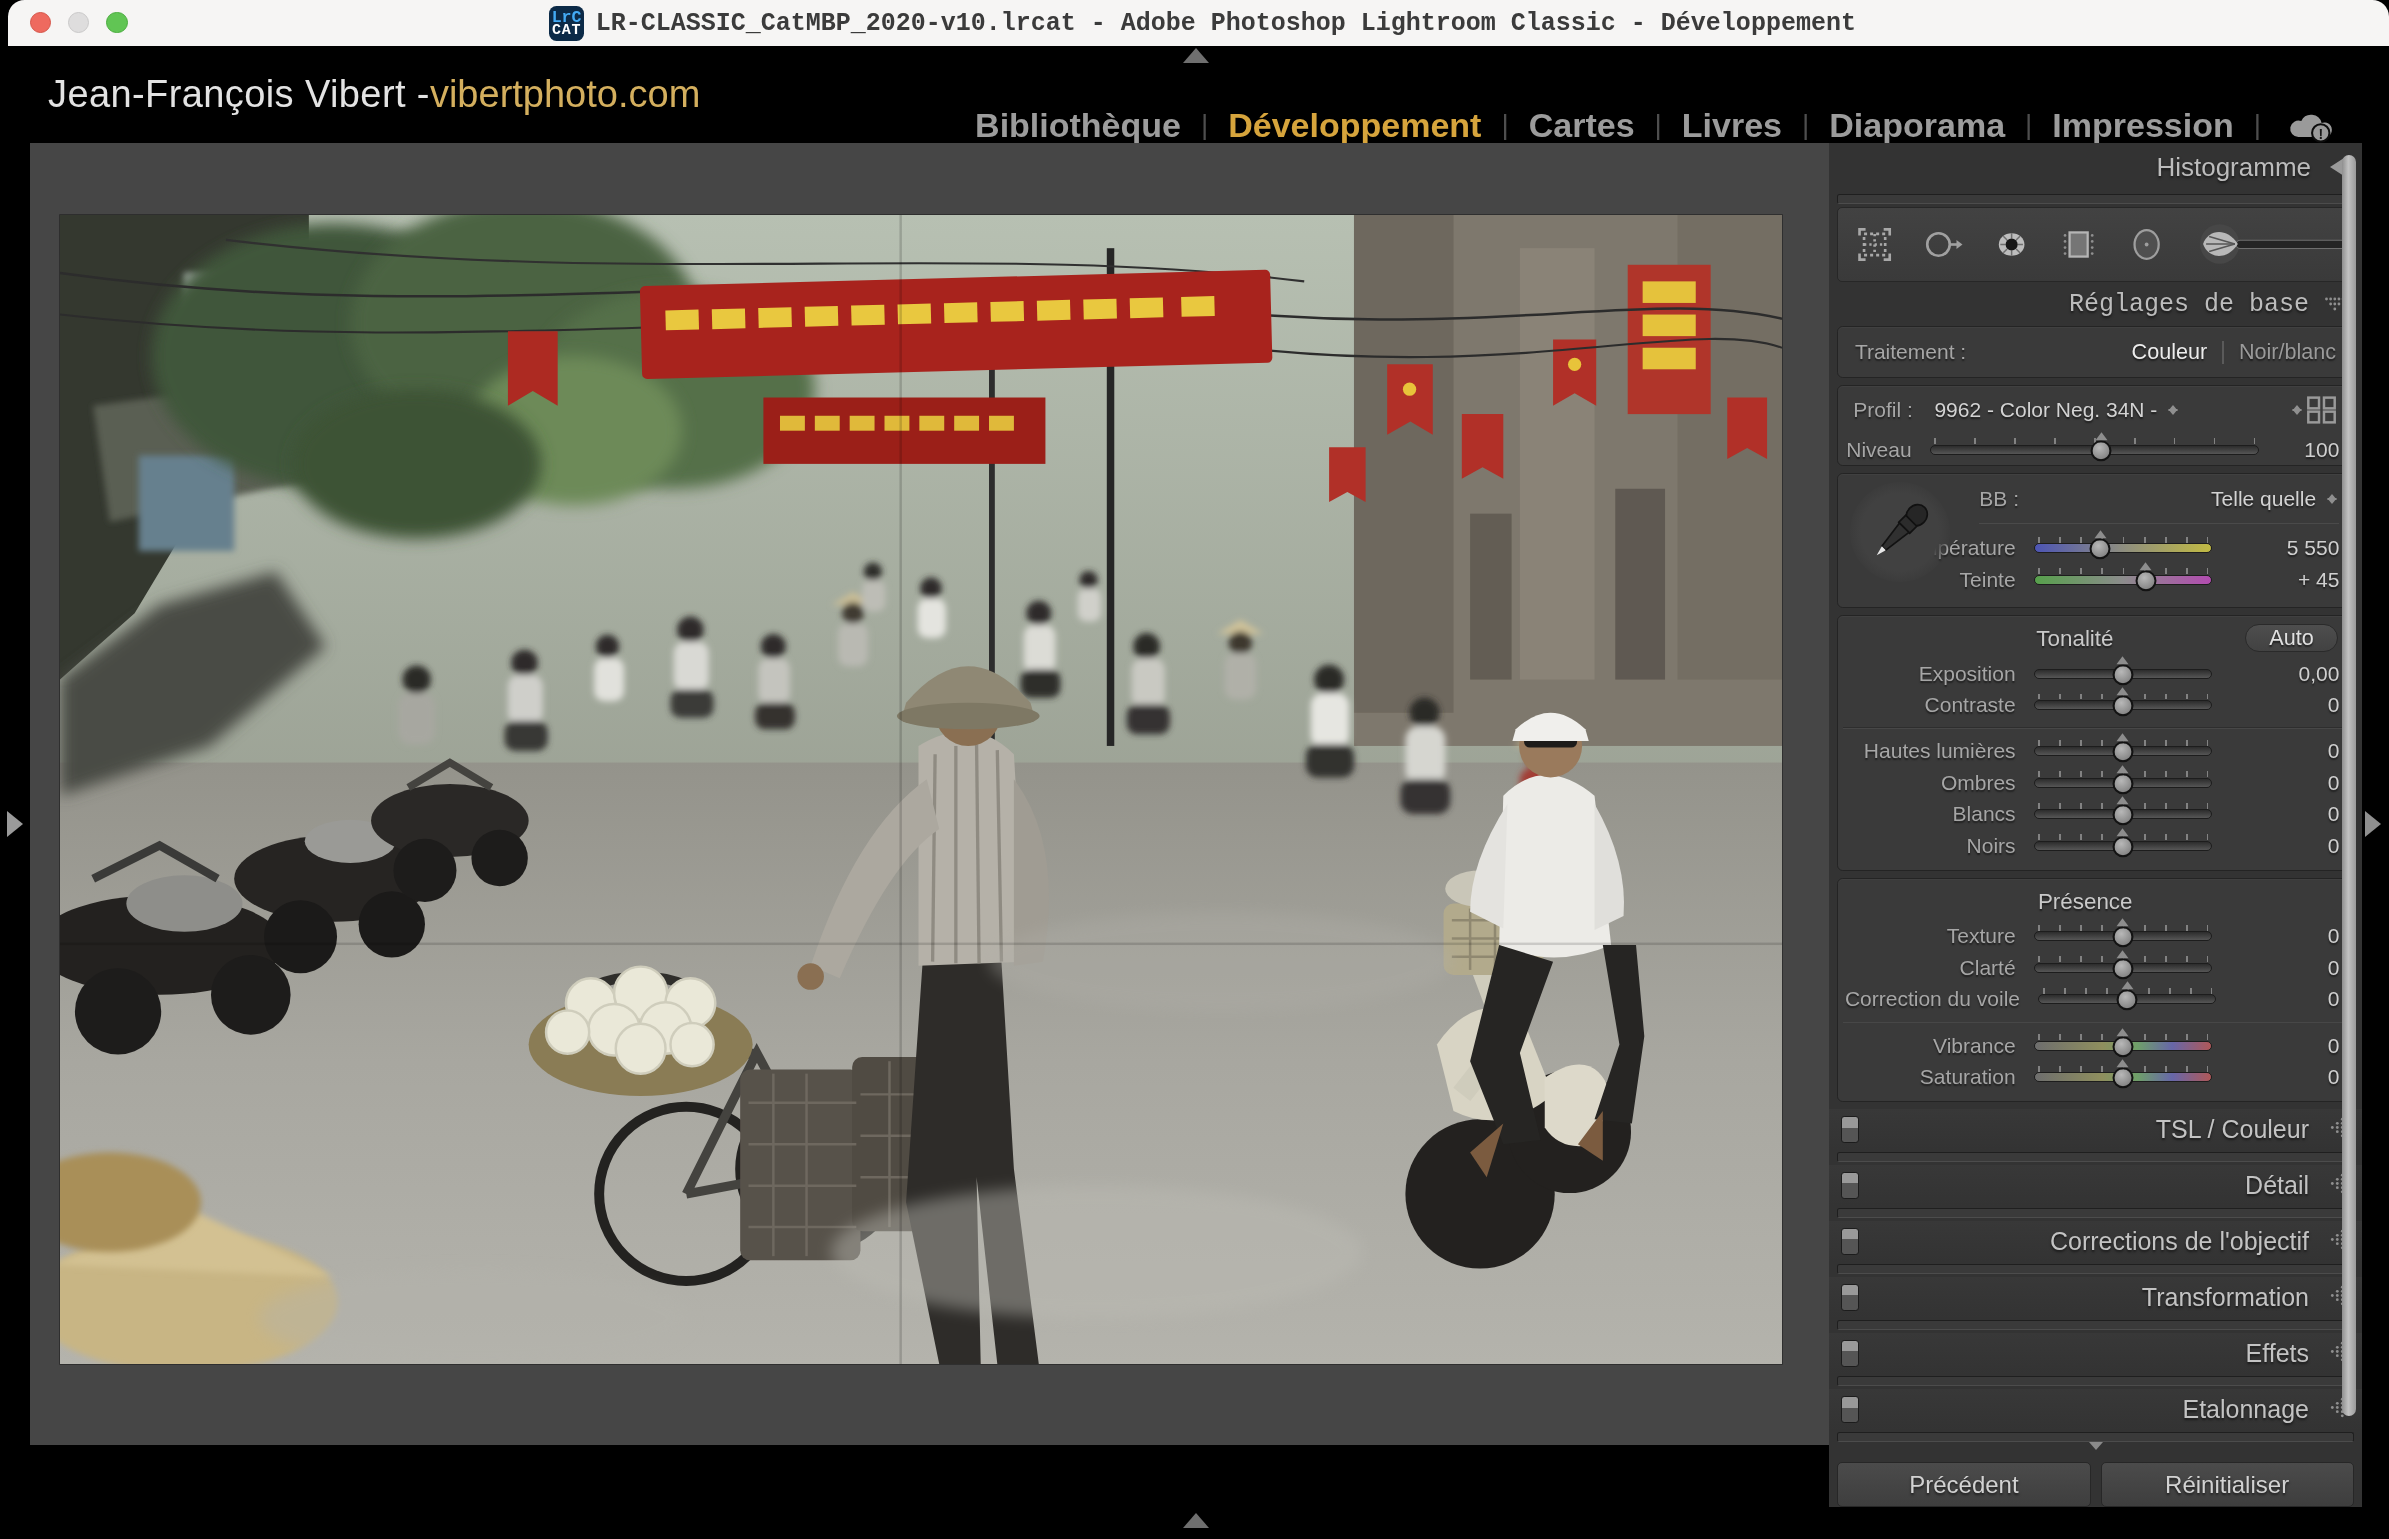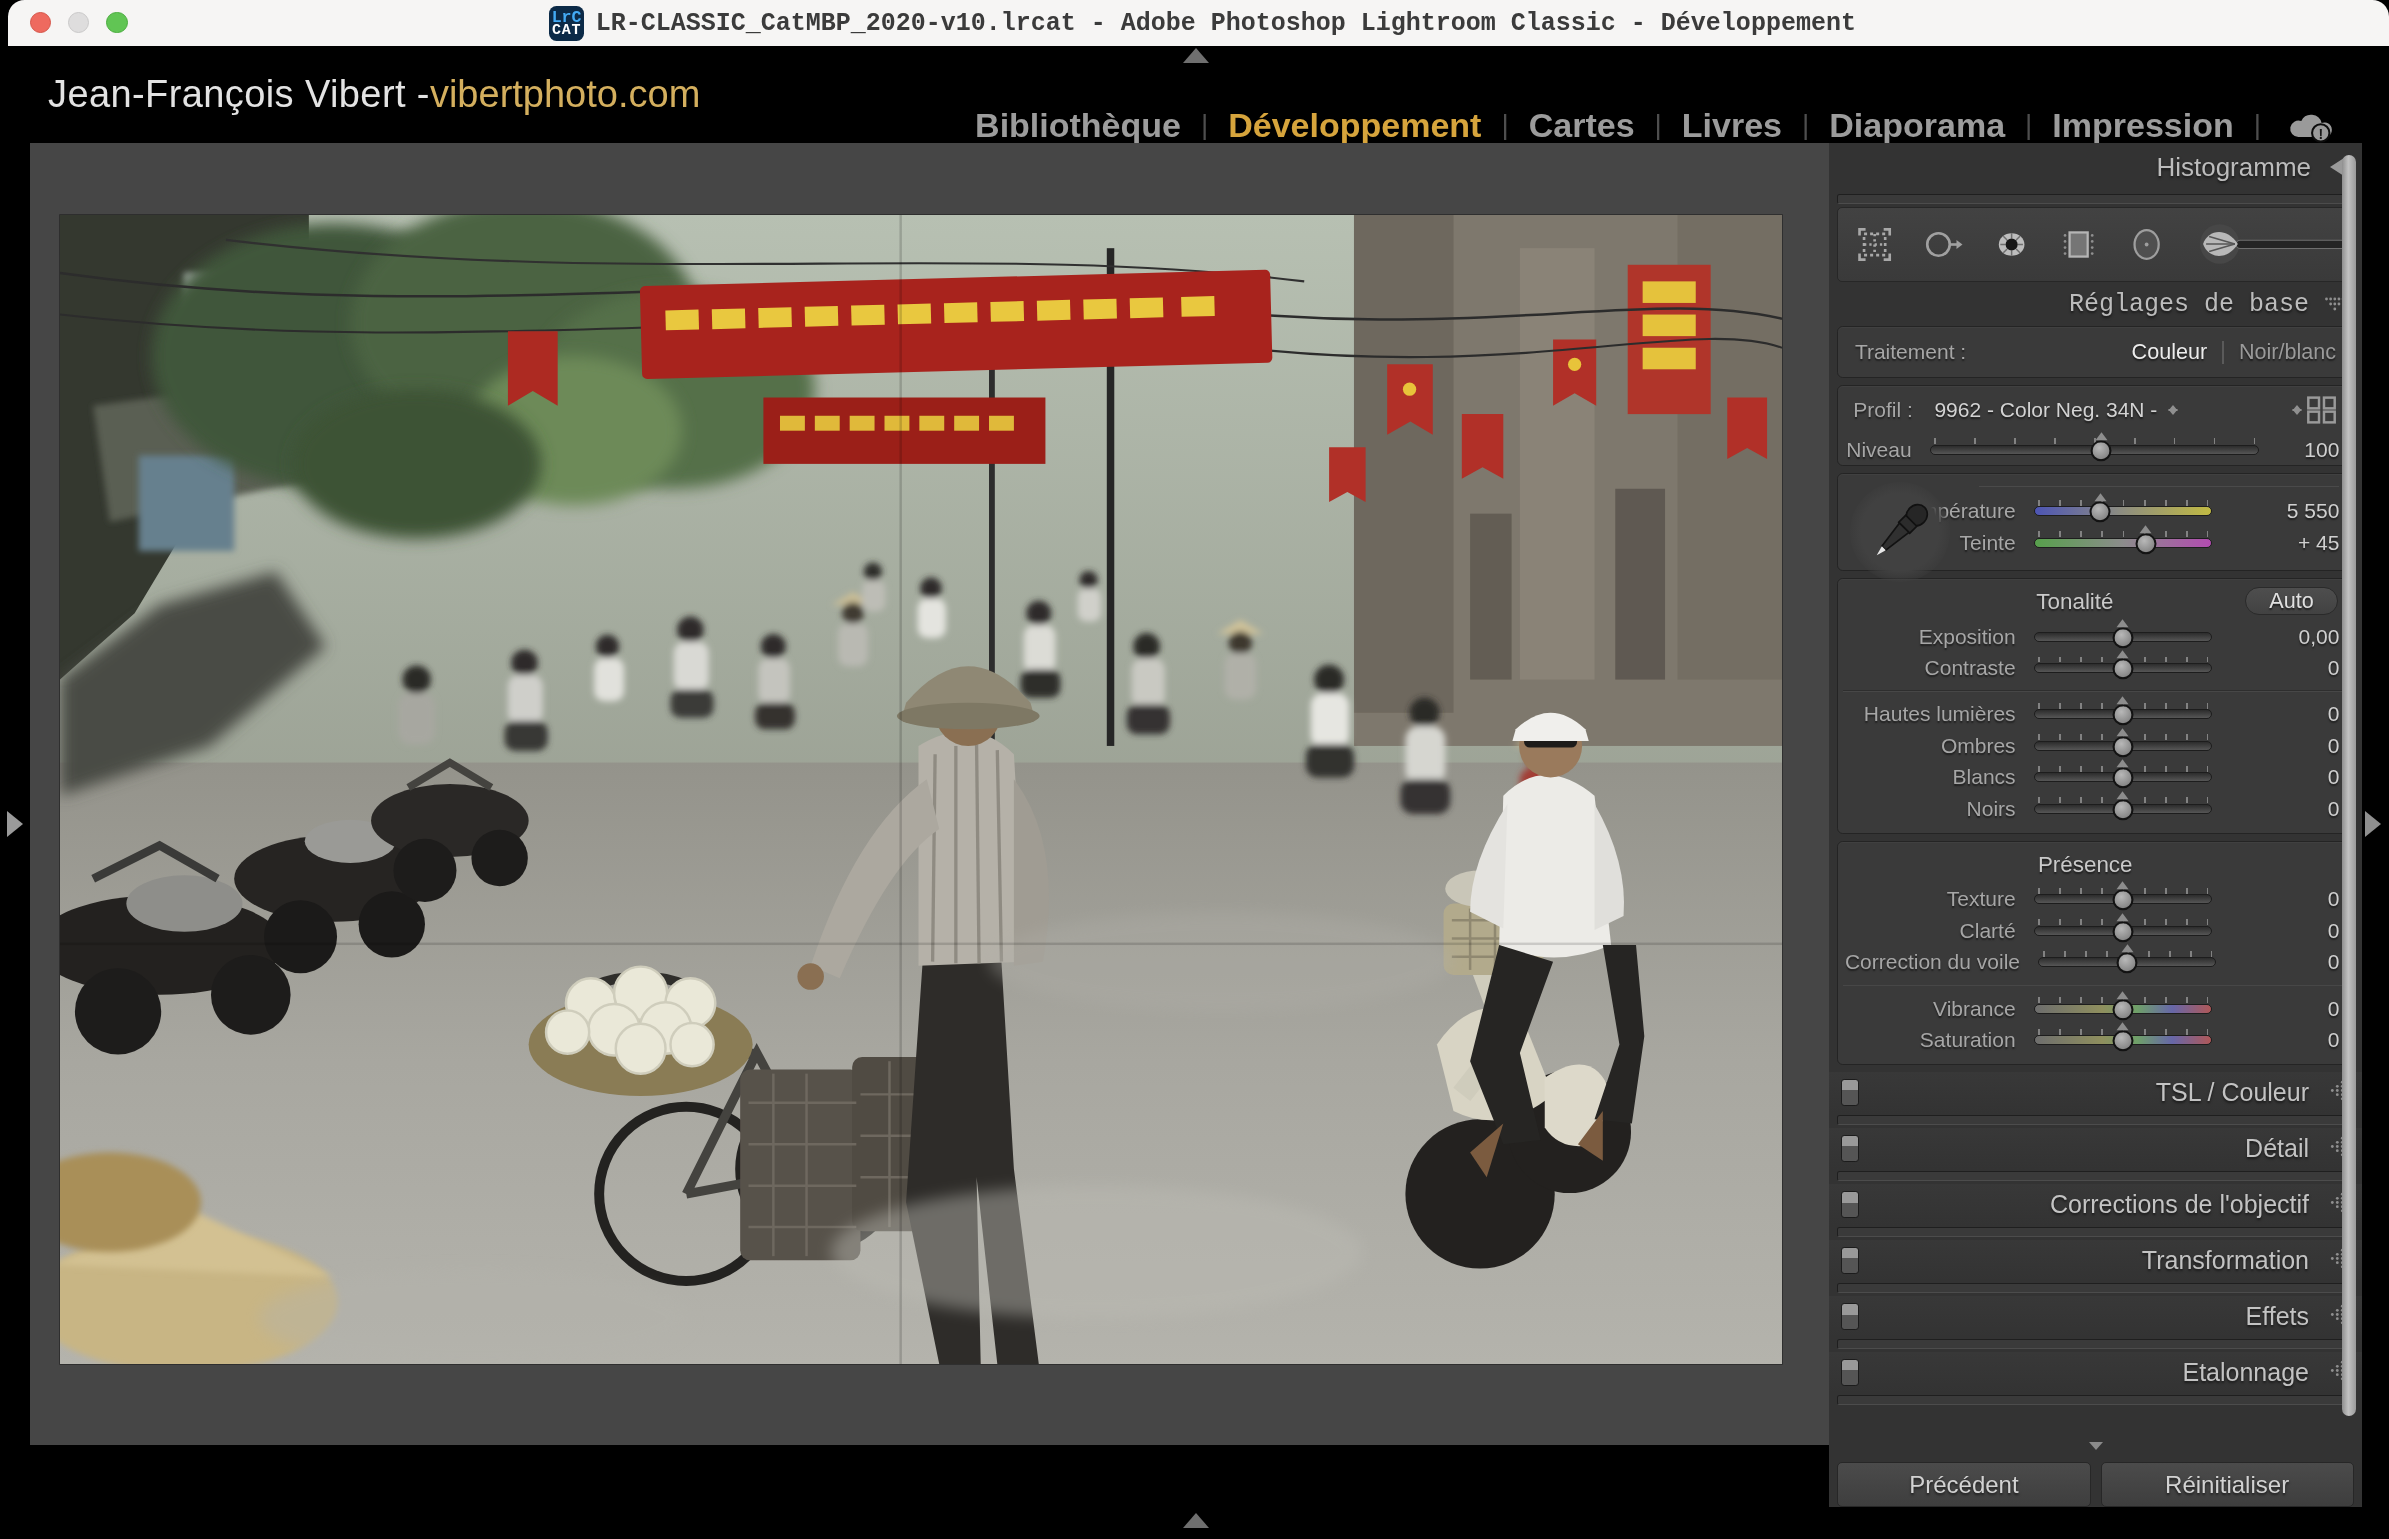--- a/index.html
+++ b/index.html
@@ -586,20 +586,26 @@
         <div class="dropper">
           <svg width="71" height="71" viewBox="0 0 64 64">
             <g transform="rotate(45 32 32)">
               <ellipse cx="32" cy="10" rx="9" ry="10" fill="#262626" stroke="#111" stroke-width="1.5"></ellipse>
               <rect x="25" y="17" width="14" height="9" fill="#2c2c2c" stroke="#111" stroke-width="1.5"></rect>
               <path d="M26 26 h12 l-3.5 26 h-5 z" fill="#303030" stroke="#121212" stroke-width="1.5"></path>
               <path d="M29.5 52 h5 l-2.5 9 z" fill="#e8e8e8"></path>
             </g>
           </svg>
         </div>
+        <div class="bbrow">
+          <span class="lab">BB :</span>
+          <span class="spacer"></span>
+          <span class="val">Telle quelle</span>
+          <span class="ud"></span>
+        </div>
         <div class="bbdivider"></div>
         <div class="srow">
             <span class="slabel">Température</span>
             <div class="strack temp">
               <div class="sticks"></div>
               <div class="sthumb" style="left: 37%;"></div>
             </div>
             <span class="svalue">5 550</span>
           </div>
         <div class="srow">

